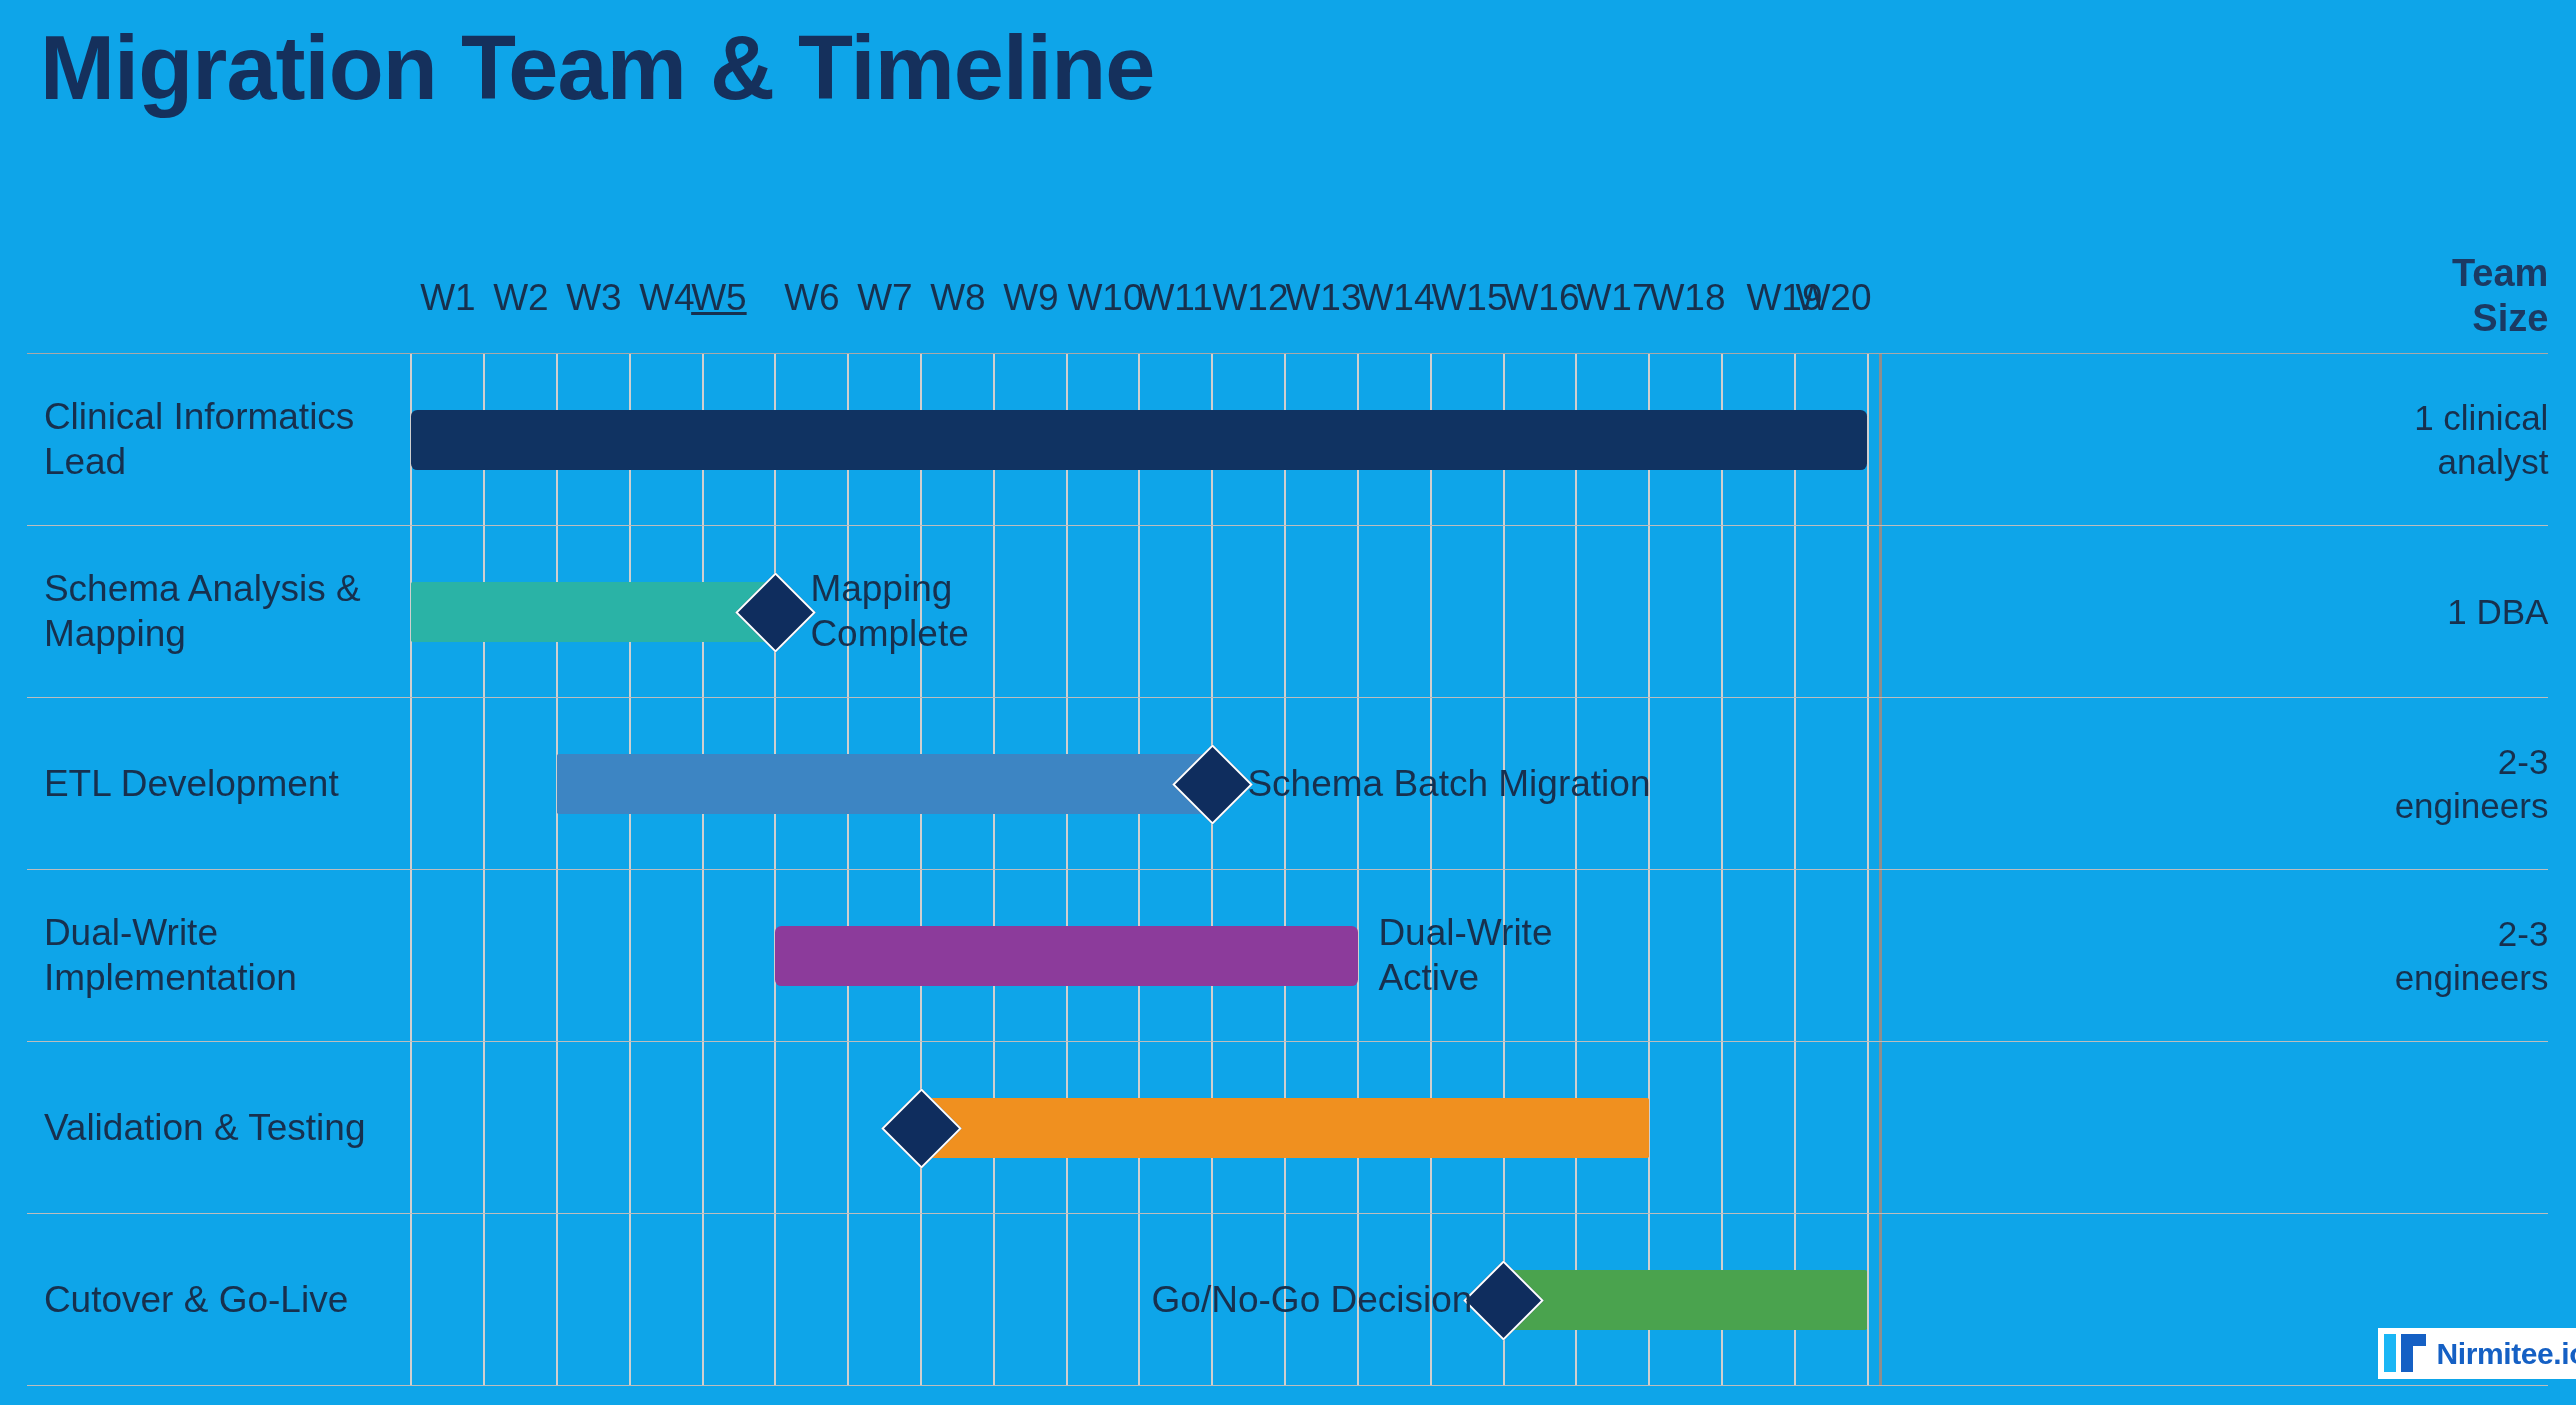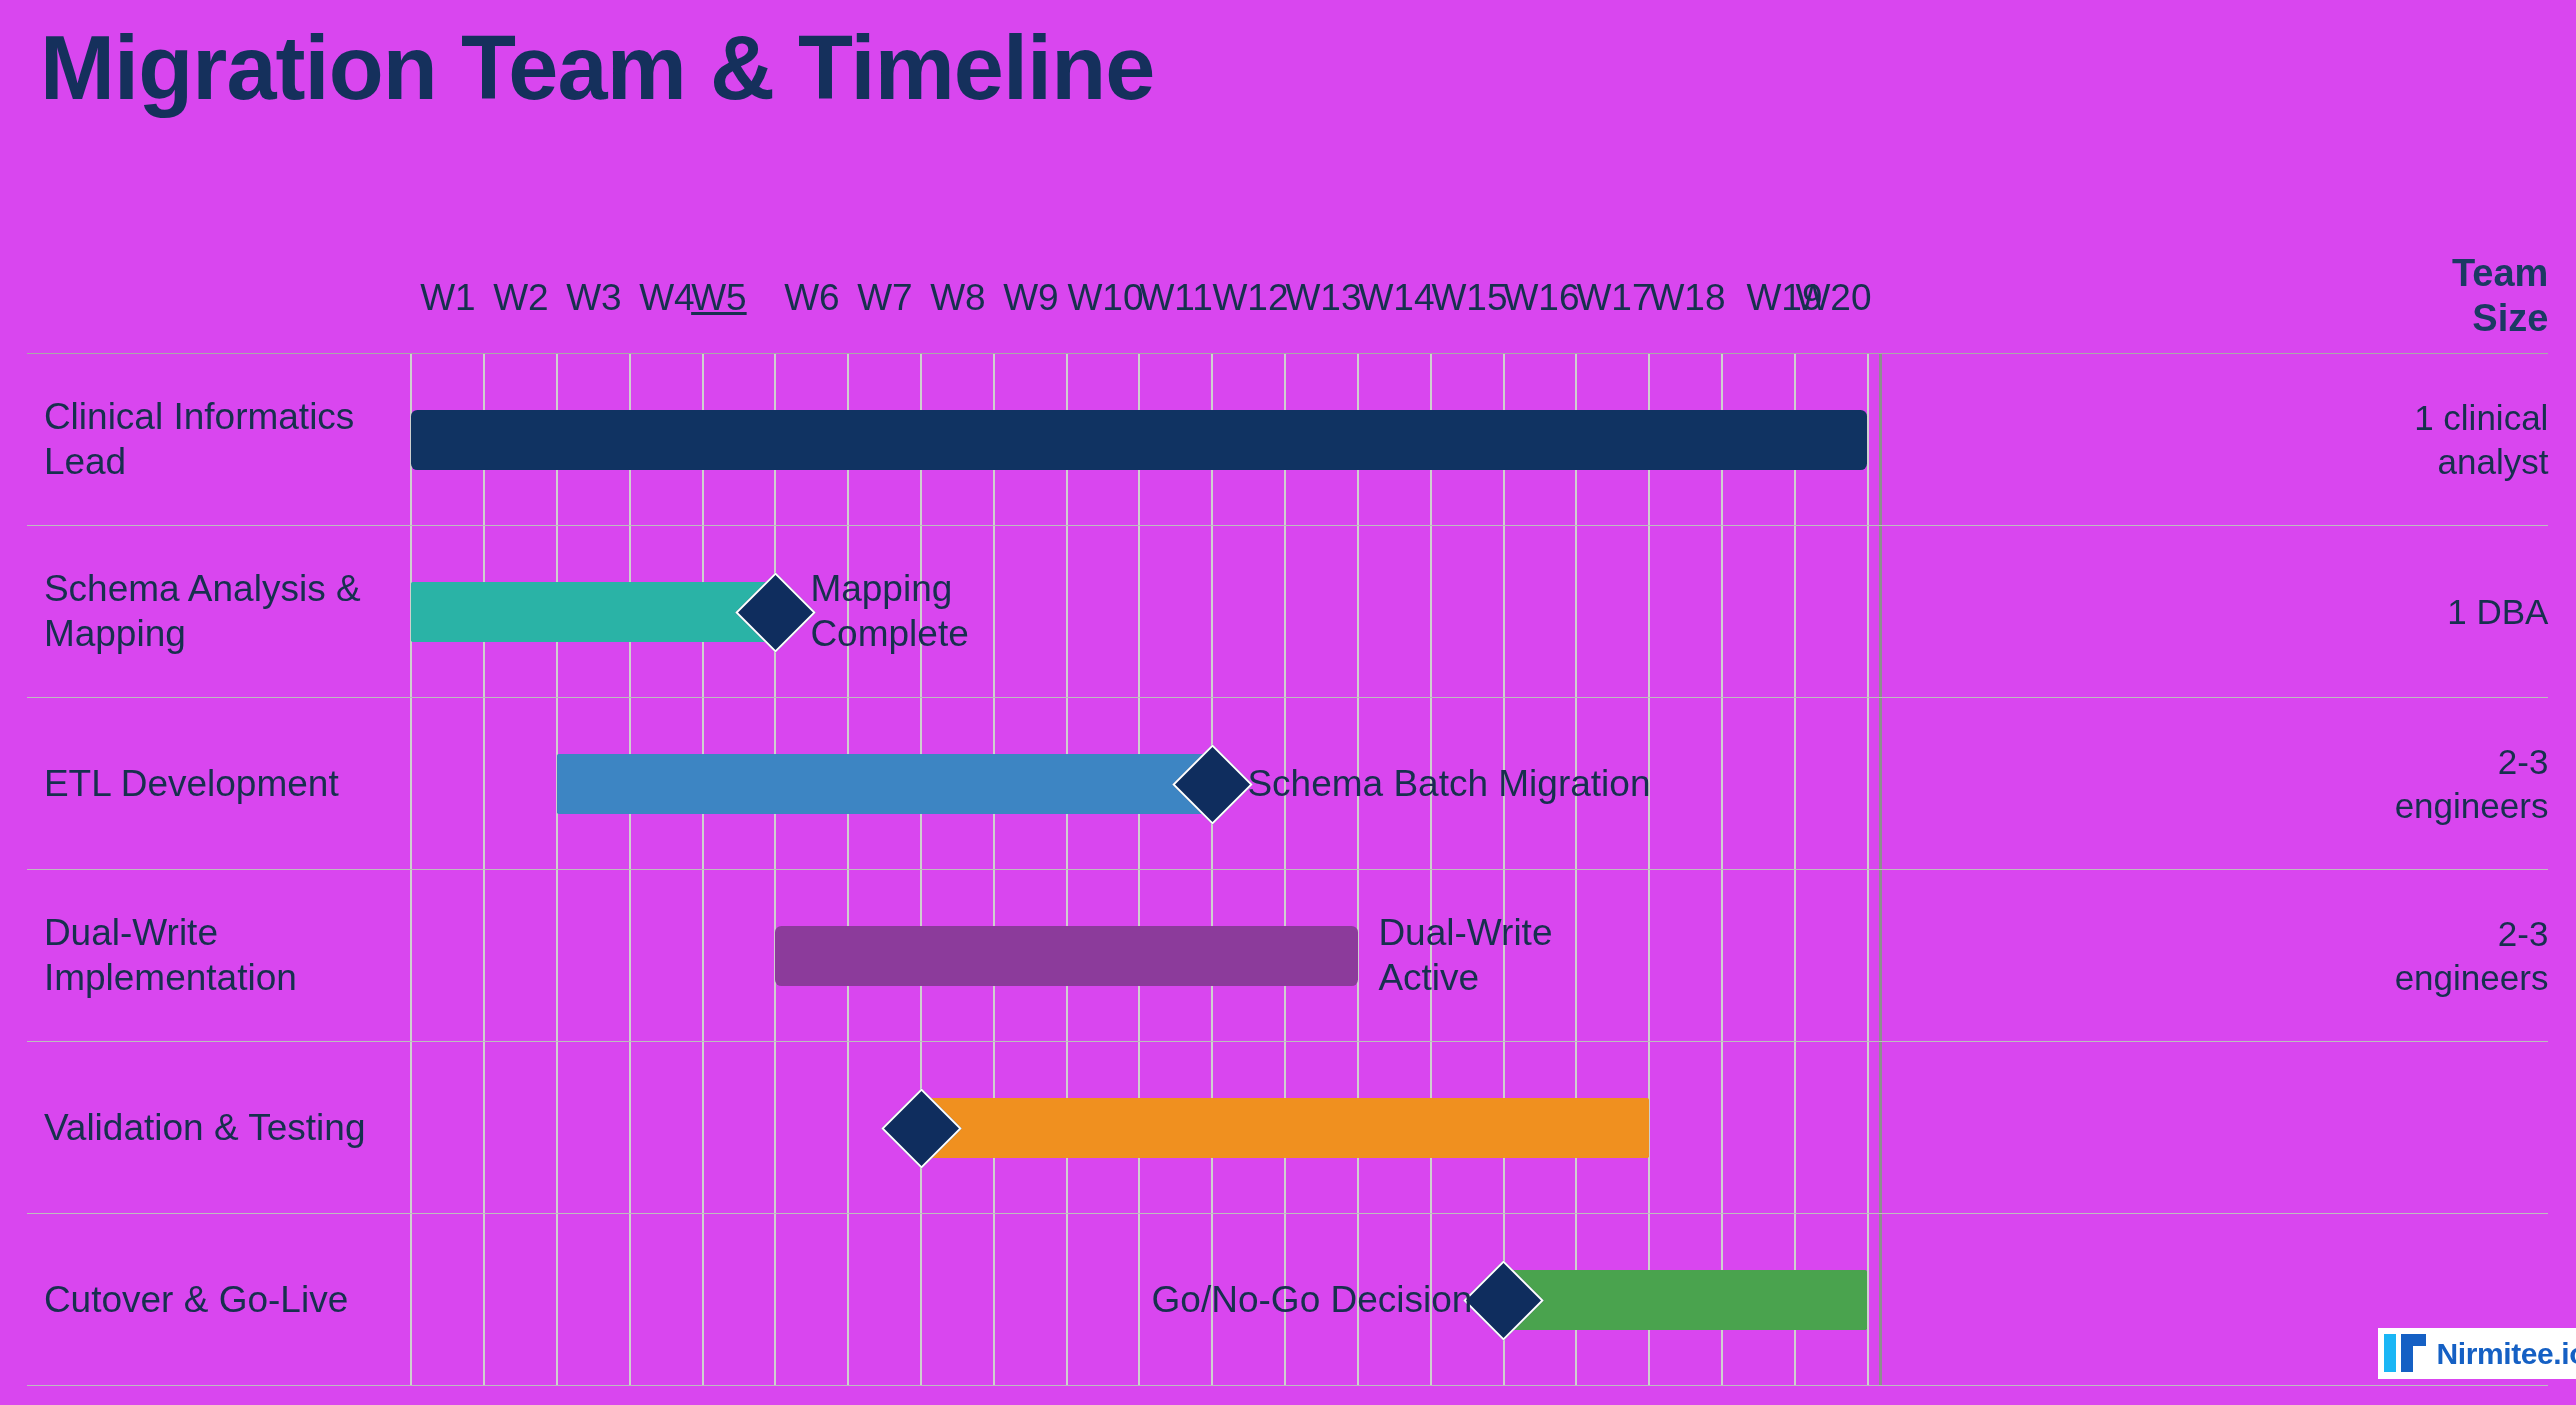--- a/index.html
+++ b/index.html
@@ -5,21 +5,21 @@
   * { box-sizing: border-box; margin: 0; padding: 0; }
   html, body {
     width: 2576px; height: 1405px;
     background: #fbfbfb;
     font-family: "Liberation Sans", sans-serif;
     overflow: hidden;
   }
   #page {
     position: relative;
     width: 2576px; height: 1405px;
-    background: #d946ef;
+    background: #0ea5e9;
   }
 
   
   #title {
     position: absolute;
     left: 40px; top: 16.5px;
     font-size: 90px;
     font-weight: 700;
     letter-spacing: -0.9px;
     color: #15305c;

